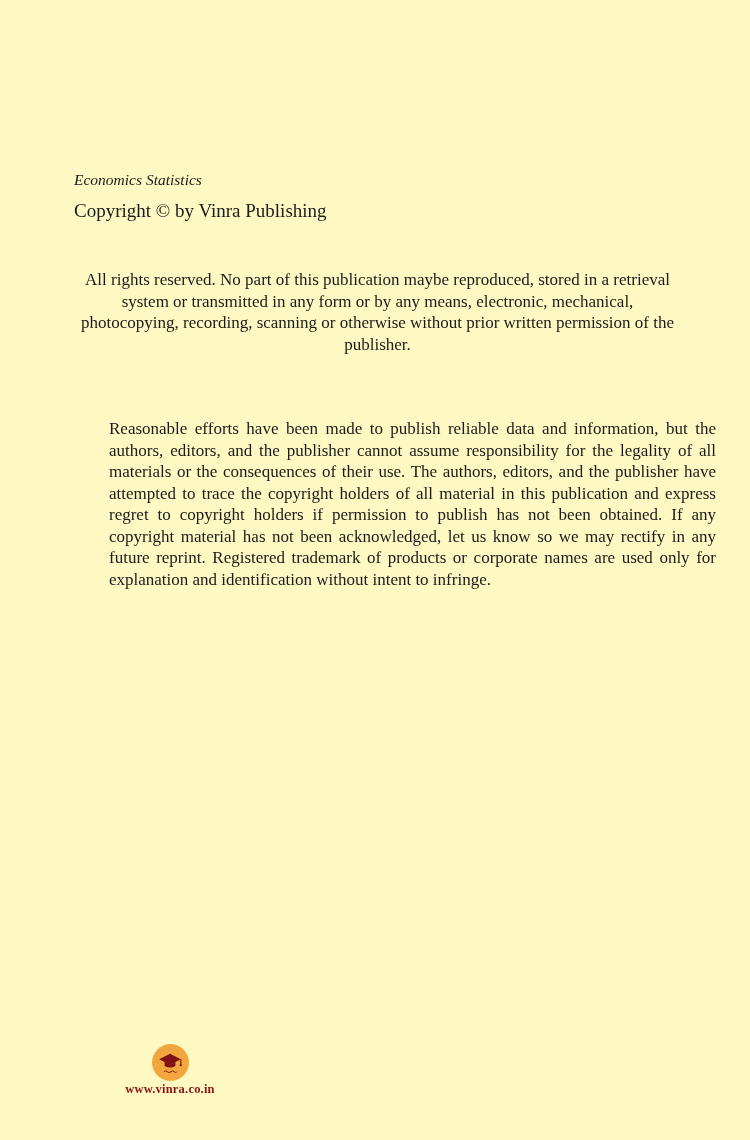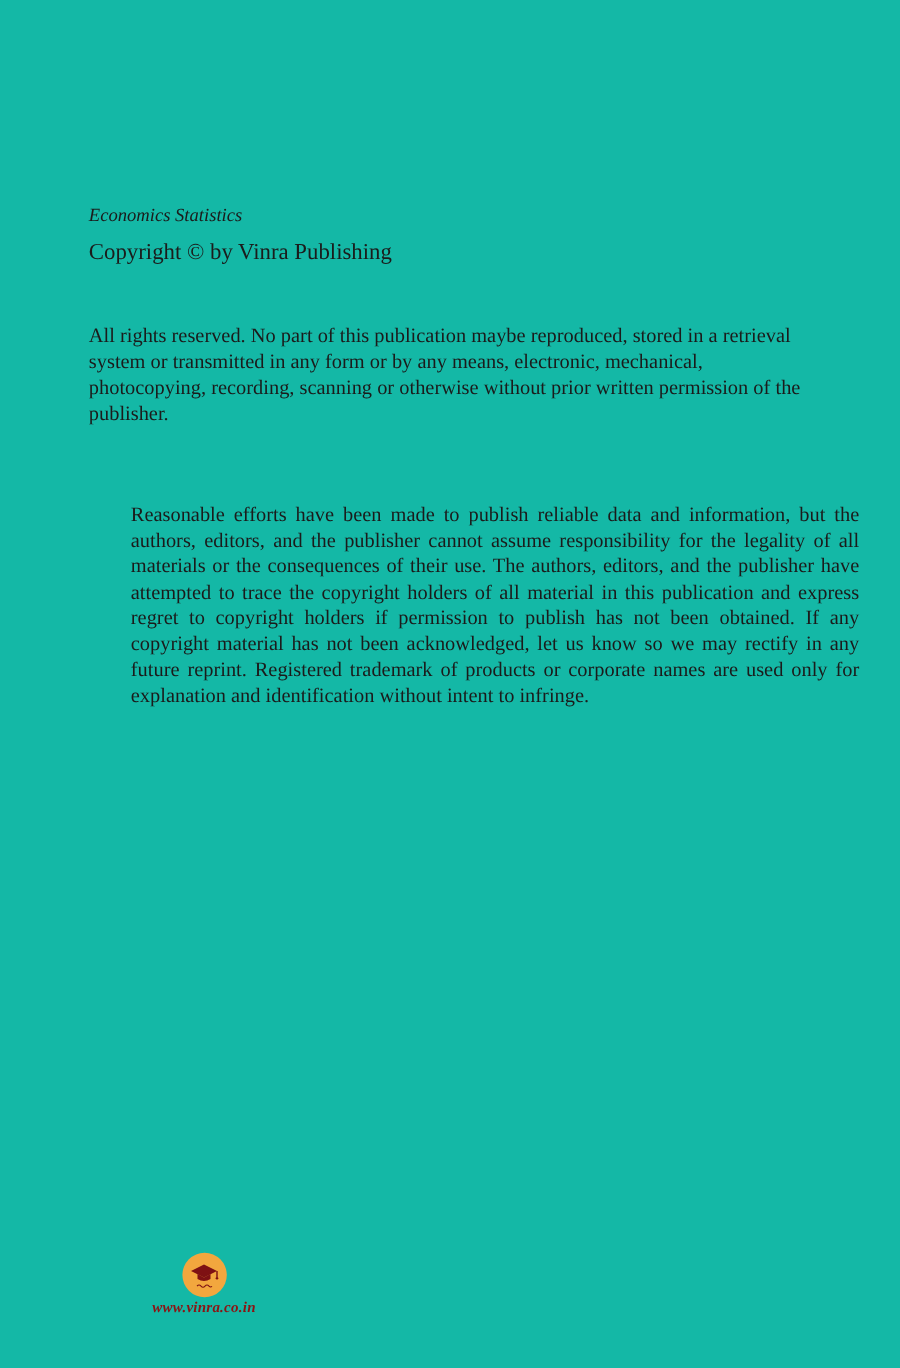--- a/index.html
+++ b/index.html
@@ -8,41 +8,41 @@
     height: 1140px;
     background: #ffffff;
     position: relative;
     overflow: hidden;
     font-family: "Liberation Serif", serif;
     color: #1b1b1b;
   }
   .page {
     position: absolute;
     inset: 0;
-    background: #14b8a6;
+    background: #fef9c3;
   }
   .block {
     position: absolute;
     left: 74px;
     width: 607px;
     font-size: 17px;
     line-height: 21.5px;
     color: #1b1b1b;
   }
   .book-title {
     top: 170px;
     font-style: italic;
     font-size: 15.5px;
     line-height: 20px;
   }
   .copyright-line {
     top: 200px;
     font-size: 19px;
   }
-  .para-rights   { top: 269px; text-align: left; }
+  .para-rights   { top: 269px; text-align: center; }
   .para-efforts  { top: 418px; text-align: justify; margin-left: 35px; }
   .para-case     { top: 611px; text-align: justify; }
 
   .footer-logo {
     position: absolute;
     left: 118px;
     top: 1044px;
     width: 104px;
     text-align: center;
   }
@@ -53,21 +53,20 @@
     background: #f2a73e;
     margin: 0 auto;
     display: flex;
     align-items: center;
     justify-content: center;
   }
   .logo-circle svg { display: block; }
   .website-url {
     margin-top: 1px;
     font-family: "Liberation Serif", serif;
-    font-style: italic;
     font-weight: bold;
     font-size: 12.5px;
     letter-spacing: 0.2px;
     color: #8b1414;
     white-space: nowrap;
   }
 </style>
 </head>
 <body>
 

